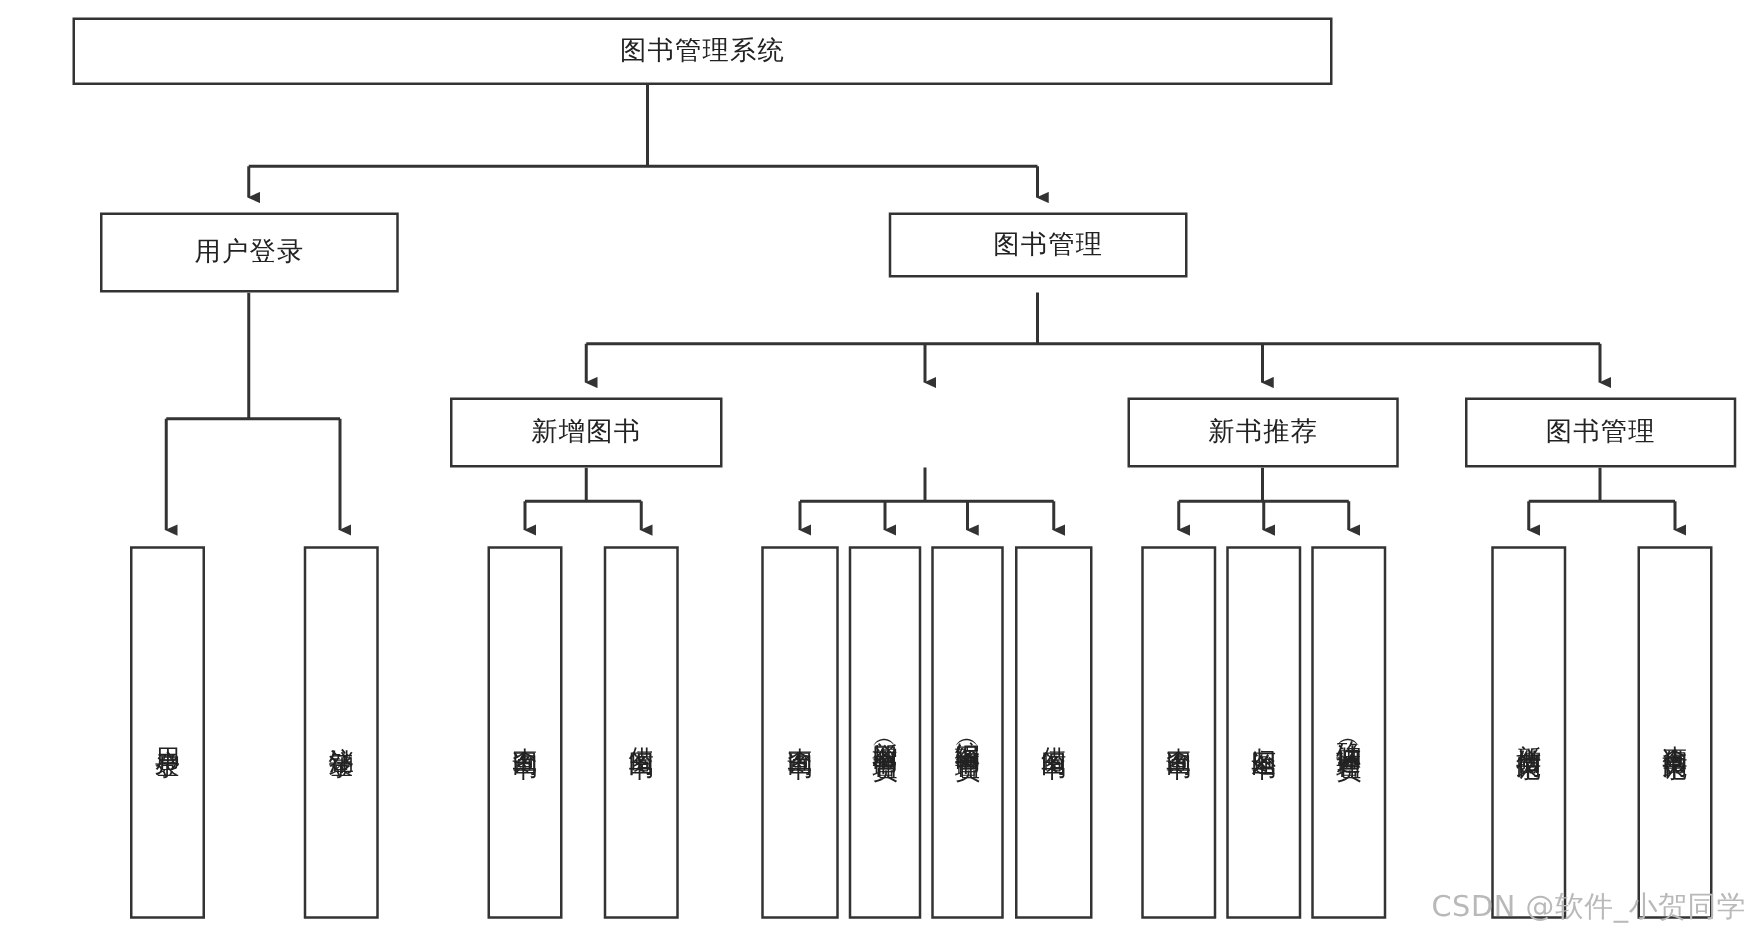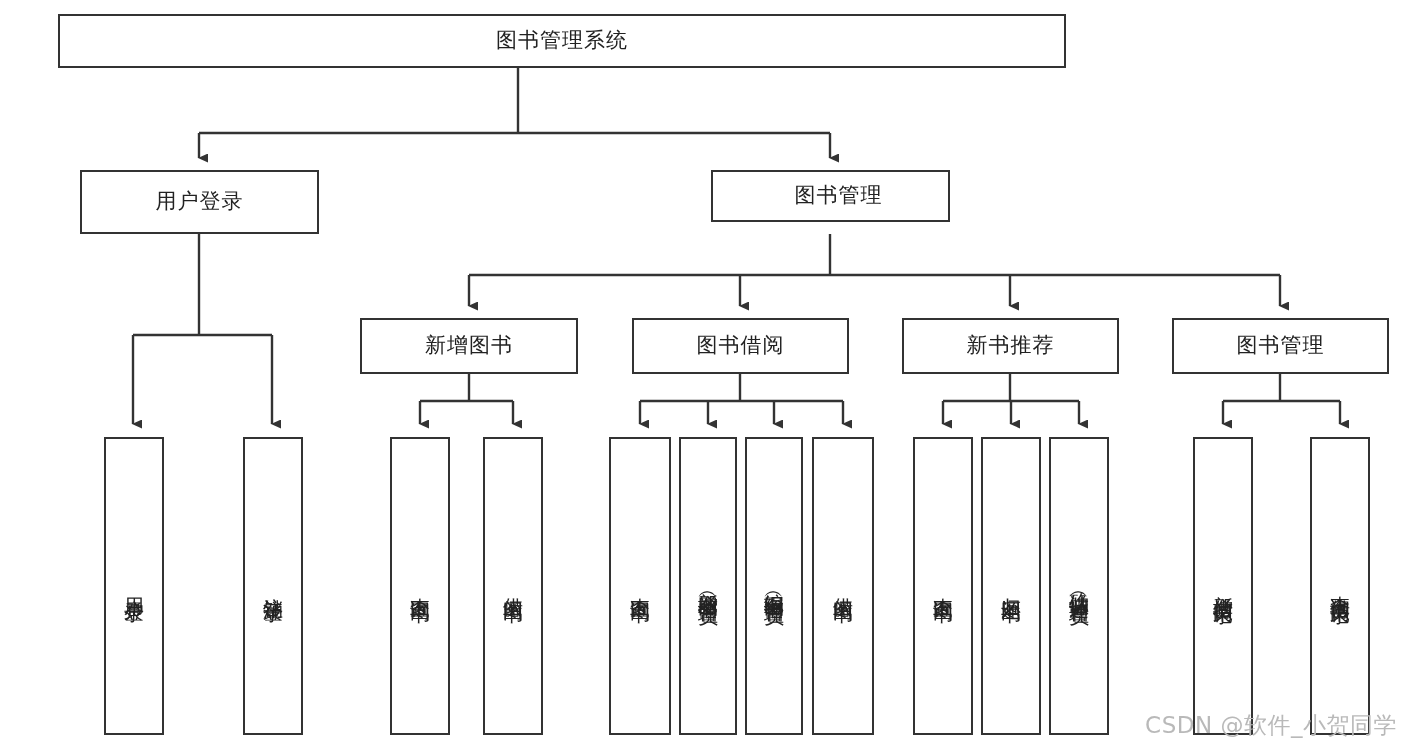--- a/index.html
+++ b/index.html
@@ -136,23 +136,20 @@
   </div>
 
   <div class="node h-node" style="left:711px; top:170px; width:239px; height:52px;padding-left:16px;">
     <span class="label">图书管理</span>
   </div>
 
   <div class="node h-node" style="left:360px; top:318px; width:218px; height:56px;">
     <span class="label">新增图书</span>
   </div>
 
-  <div class="node h-node" style="left:632px; top:318px; width:217px; height:56px;">
-    <span class="label">图书借阅</span>
-  </div>
 
   <div class="node h-node" style="left:902px; top:318px; width:217px; height:56px;">
     <span class="label">新书推荐</span>
   </div>
 
   <div class="node h-node" style="left:1172px; top:318px; width:217px; height:56px;">
     <span class="label">图书管理</span>
   </div>
 
   <div class="node v-node" style="left:104px; top:437px; width:60px; height:298px;">

